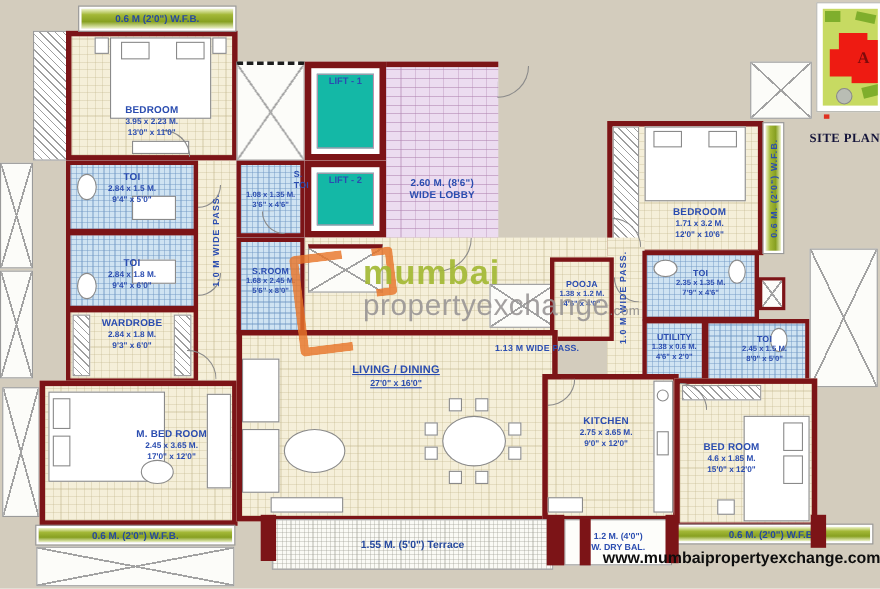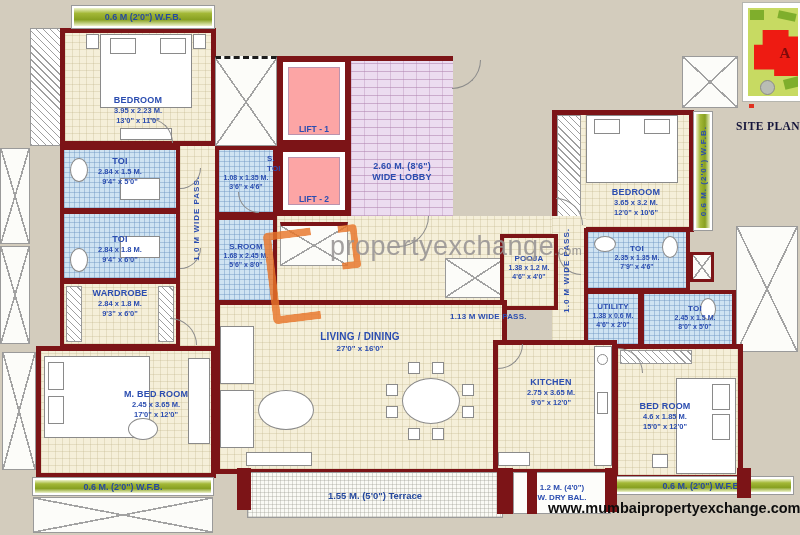--- a/index.html
+++ b/index.html
@@ -29,22 +29,22 @@
     background:linear-gradient(90deg,#eef3cb 0%,#a3b837 30%,#87a021 65%,#eef3cb 100%);
     display:flex;align-items:center;justify-content:center;z-index:3;}
   .bandtxt{font-size:9px;font-weight:bold;color:#274a9e;white-space:nowrap;}
   .rlabel{position:absolute;text-align:center;color:#2b4db0;line-height:1.25;z-index:6;pointer-events:none;}
   .rname{font-weight:bold;font-size:9px;letter-spacing:.2px;}
   .rdim{font-size:7.5px;font-weight:bold;}
   .big .rname{font-size:10px;} .big .rdim{font-size:8px;}
   .vlabel{position:absolute;writing-mode:vertical-rl;transform:rotate(180deg);
     font-size:8px;font-weight:bold;color:#2b4db0;letter-spacing:1px;z-index:6;white-space:nowrap;}
   .lift{position:absolute;border:6px solid #7c1417;background:#fff;box-sizing:border-box;}
-  .lift-core{position:absolute;inset:5px;background:#fca5a5;border:1px solid #bb93ad;
-    display:flex;align-items:flex-end;justify-content:center;}
+  .lift-core{position:absolute;inset:5px;background:#14b8a6;border:1px solid #bb93ad;
+    display:flex;align-items:flex-start;justify-content:center;}
   .lift-core span{font-size:8.5px;font-weight:bold;color:#2b4db0;}
   .furn{position:absolute;background:#fff;border:1px solid #8a8a8a;box-sizing:border-box;z-index:4;}
   .round{border-radius:50%;}
   .arc{position:absolute;border:1.2px solid #8a8a8a;border-left:none;border-bottom:none;
     border-radius:0 100% 0 0;z-index:5;}
   .pier{position:absolute;background:#7c1417;z-index:4;}
   .stair-flight{position:absolute;border:1px solid #9a9a9a;box-sizing:border-box;
     background:repeating-linear-gradient(180deg,#fff 0 5px,#b5b5b5 5px 6px);}
   .dash-v{position:absolute;border-left:1px dashed #2b4db0;z-index:5;}
   .stairtxt{position:absolute;font-size:8px;font-weight:bold;color:#2b4db0;z-index:6;}
@@ -184,21 +184,21 @@
 
 
   <div class="cream abs" style="left:277px;top:216px;width:278px;height:88px;"></div>
   <div class="xpanel" style="left:280px;top:222px;width:68px;height:44px;border-top:4px solid #7c1417;"></div>
   <div class="xpanel" style="left:445px;top:258px;width:60px;height:40px;"></div>
 
   <div class="xpanel" style="left:682px;top:56px;width:56px;height:52px;"></div>
   <div class="room cream" style="left:552px;top:110px;width:142px;height:122px;">
     <div class="rlabel" style="left:26px;right:0;top:72px;">
       <div class="rname">BEDROOM</div>
-      <div class="rdim">3.65 x 3.2 M.</div>
+      <div class="rdim">1.71 x 3.2 M.</div>
       <div class="rdim">12'0" x 10'6"</div>
     </div>
   </div>
   <div class="hatch" style="left:557px;top:115px;width:24px;height:112px;"></div>
   <div class="furn" style="left:586px;top:115px;width:92px;height:68px;"></div>
   <div class="furn" style="left:594px;top:119px;width:26px;height:15px;"></div>
   <div class="furn" style="left:644px;top:119px;width:26px;height:15px;"></div>
   <div class="green-v" style="left:694px;top:112px;width:18px;height:118px;">
     <span class="bandtxt vlabel" style="position:static;font-size:8px;">0.6 M. (2'0") W.F.B.</span>
   </div>
@@ -247,21 +247,21 @@
     <div class="rlabel" style="left:14px;right:0;top:10px;">
       <div class="rname" style="font-size:8px;">TOI</div>
       <div class="rdim" style="font-size:7px;">2.45 x 1.5 M.</div>
       <div class="rdim" style="font-size:7px;">8'0" x 5'0"</div>
     </div>
   </div>
   <div class="furn round" style="left:700px;top:298px;width:16px;height:22px;"></div>
   <div class="xpanel" style="left:736px;top:226px;width:62px;height:126px;"></div>
 
   <div class="room cream" style="left:215px;top:300px;width:292px;height:174px;">
-    <div class="rlabel big" style="left:50px;width:180px;top:26px;">
+    <div class="rlabel big" style="left:50px;width:180px;top:26px;text-decoration:underline;">
       <div class="rname">LIVING / DINING</div>
       <div class="rdim">27'0" x 16'0"</div>
     </div>
   </div>
   <div class="rlabel" style="left:450px;top:312px;width:112px;text-align:left;">
     <div class="rname" style="font-size:8px;">1.13 M WIDE PASS.</div>
   </div>
   <div class="furn" style="left:220px;top:326px;width:34px;height:58px;"></div>
   <div class="furn" style="left:220px;top:390px;width:34px;height:58px;"></div>
   <div class="furn round" style="left:258px;top:390px;width:56px;height:40px;"></div>
@@ -326,18 +326,19 @@
   <div class="arc" style="left:556px;top:198px;width:26px;height:26px;"></div>
   <div class="arc" style="left:498px;top:344px;width:24px;height:24px;transform:rotate(90deg);"></div>
   <div class="arc" style="left:618px;top:348px;width:24px;height:24px;"></div>
   <div class="arc" style="left:558px;top:252px;width:22px;height:22px;transform:rotate(180deg);"></div>
   <div class="arc" style="left:398px;top:216px;width:30px;height:30px;transform:rotate(90deg);"></div>
 
   <div class="wm" style="left:268px;top:230px;width:60px;height:90px;">
     <div class="wm-bracket"></div>
   </div>
   <div class="wm" style="left:330px;top:232px;">
+    <div class="wm-brand">mumbai</div>
     <div class="wm-brand2"><span>propertyexchange</span><span class="wm-com">.com</span></div>
   </div>
 
   <div class="site" style="left:548px;top:500px;">www.mumbaipropertyexchange.com</div>
 
 </div>
 
 </body></html>

